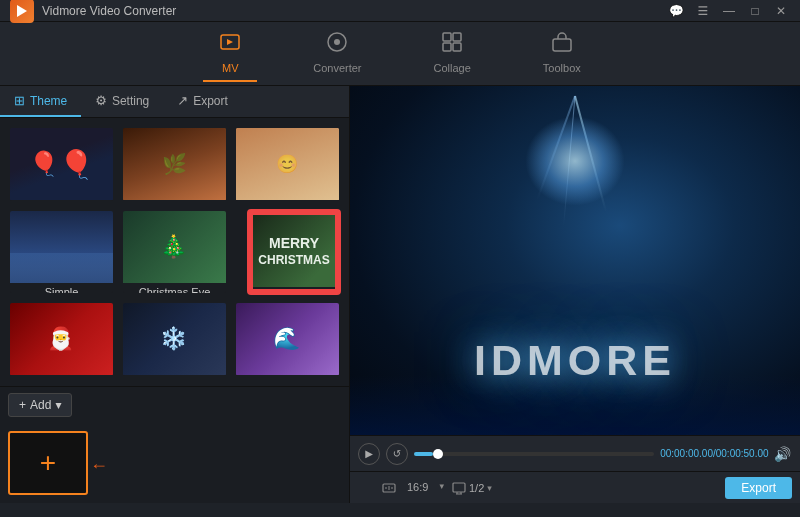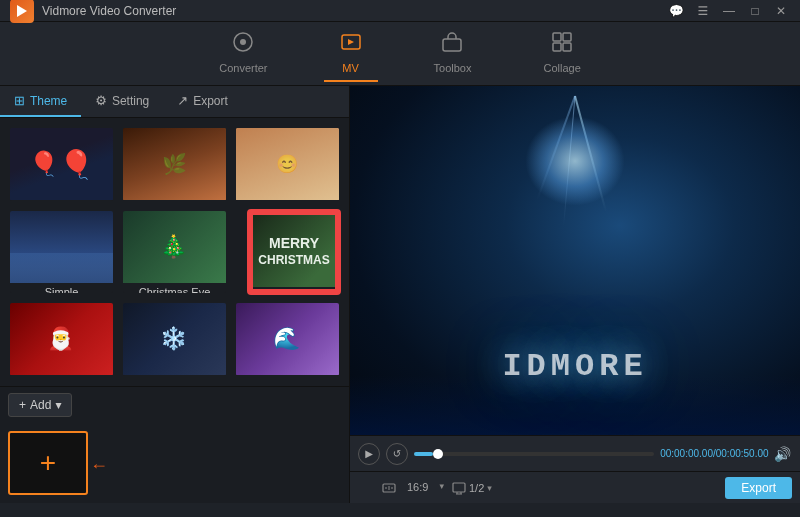--- a/index.html
+++ b/index.html
@@ -334,58 +334,58 @@
   <div class="titlebar-controls">
     <div class="titlebar-btn">💬</div>
     <div class="titlebar-btn">☰</div>
     <div class="titlebar-btn">—</div>
     <div class="titlebar-btn">□</div>
     <div class="titlebar-btn">✕</div>
   </div>
 </div>
 
 <div class="nav-tabs">
+  <div class="nav-tab active">
+    <span class="tab-icon">
+      <svg width="22" height="22" viewBox="0 0 22 22" fill="none">
+        <rect x="2" y="4" width="18" height="14" rx="2" stroke="#f5821e" stroke-width="1.5"></rect>
+        <path d="M8 8l6 3-6 3V8z" fill="#f5821e"></path>
+      </svg>
+    </span>
+    <span class="tab-label">MV</span>
+  </div>
   <div class="nav-tab">
     <span class="tab-icon">
       <svg width="22" height="22" viewBox="0 0 22 22" fill="none">
         <circle cx="11" cy="11" r="9" stroke="#888" stroke-width="1.5"></circle>
         <circle cx="11" cy="11" r="3" fill="#888"></circle>
       </svg>
     </span>
     <span class="tab-label">Converter</span>
-  </div>
-  <div class="nav-tab active">
-    <span class="tab-icon">
-      <svg width="22" height="22" viewBox="0 0 22 22" fill="none">
-        <rect x="2" y="4" width="18" height="14" rx="2" stroke="#f5821e" stroke-width="1.5"></rect>
-        <path d="M8 8l6 3-6 3V8z" fill="#f5821e"></path>
-      </svg>
-    </span>
-    <span class="tab-label">MV</span>
-  </div>
-  <div class="nav-tab">
-    <span class="tab-icon">
-      <svg width="22" height="22" viewBox="0 0 22 22" fill="none">
-        <rect x="2" y="8" width="18" height="12" rx="2" stroke="#888" stroke-width="1.5"></rect>
-        <path d="M7 8V6a4 4 0 018 0v2" stroke="#888" stroke-width="1.5"></path>
-      </svg>
-    </span>
-    <span class="tab-label">Toolbox</span>
   </div>
   <div class="nav-tab">
     <span class="tab-icon">
       <svg width="22" height="22" viewBox="0 0 22 22" fill="none">
         <rect x="2" y="2" width="8" height="8" rx="1" stroke="#888" stroke-width="1.5"></rect>
         <rect x="12" y="2" width="8" height="8" rx="1" stroke="#888" stroke-width="1.5"></rect>
         <rect x="2" y="12" width="8" height="8" rx="1" stroke="#888" stroke-width="1.5"></rect>
         <rect x="12" y="12" width="8" height="8" rx="1" stroke="#888" stroke-width="1.5"></rect>
       </svg>
     </span>
     <span class="tab-label">Collage</span>
   </div>
+  <div class="nav-tab">
+    <span class="tab-icon">
+      <svg width="22" height="22" viewBox="0 0 22 22" fill="none">
+        <rect x="2" y="8" width="18" height="12" rx="2" stroke="#888" stroke-width="1.5"></rect>
+        <path d="M7 8V6a4 4 0 018 0v2" stroke="#888" stroke-width="1.5"></path>
+      </svg>
+    </span>
+    <span class="tab-label">Toolbox</span>
+  </div>
 </div>
 
 <div class="main-content">
 
   <div class="left-panel">
 
     <div class="sub-tabs">
       <div class="sub-tab active">
         <span class="sub-icon">⊞</span>
         <span>Theme</span>
@@ -495,21 +495,21 @@
 
         <div style="position:absolute;top:0;left:50%;width:2px;height:120px;background:linear-gradient(180deg,rgba(180,230,255,0.6),transparent);transform:translateX(-50%) rotate(-15deg);transform-origin:top;"></div>
         <div style="position:absolute;top:0;left:50%;width:1px;height:130px;background:linear-gradient(180deg,rgba(160,210,255,0.5),transparent);transform:translateX(-50%) rotate(5deg);transform-origin:top;"></div>
         <div style="position:absolute;top:0;left:50%;width:2px;height:110px;background:linear-gradient(180deg,rgba(140,200,255,0.4),transparent);transform:translateX(-50%) rotate(20deg);transform-origin:top;"></div>
 
         <div style="position:absolute;top:20px;left:50%;transform:translateX(-50%);width:100px;height:90px;background:radial-gradient(ellipse,rgba(200,240,255,0.7) 0%,rgba(100,180,255,0.4) 40%,transparent 70%);border-radius:50%;"></div>
       </div>
 
       <div style="position:absolute;bottom:0;left:0;right:0;height:60px;background:linear-gradient(180deg,transparent,rgba(0,20,60,0.8));"></div>
 
-      <div class="preview-text" style="position:absolute;bottom:50px;left:50%;transform:translateX(-50%);font-size:32px;font-weight:900;letter-spacing:5px;color:rgba(255,255,255,0.7);text-shadow:0 0 30px rgba(100,200,255,0.9),0 0 60px rgba(50,150,255,0.6);font-family:Liberation Mono, monospace;">
+      <div class="preview-text" style="position:absolute;bottom:50px;left:50%;transform:translateX(-50%);font-size:43px;font-weight:900;letter-spacing:5px;color:rgba(255,255,255,0.7);text-shadow:0 0 30px rgba(100,200,255,0.9),0 0 60px rgba(50,150,255,0.6);">
         <span>IDMORE</span>
       </div>
     </div>
 
     <div class="video-controls">
       <button class="ctrl-btn">▶</button>
       <button class="ctrl-btn">↺</button>
 
       <div class="ctrl-progress">
         <div class="ctrl-progress-fill"></div>

